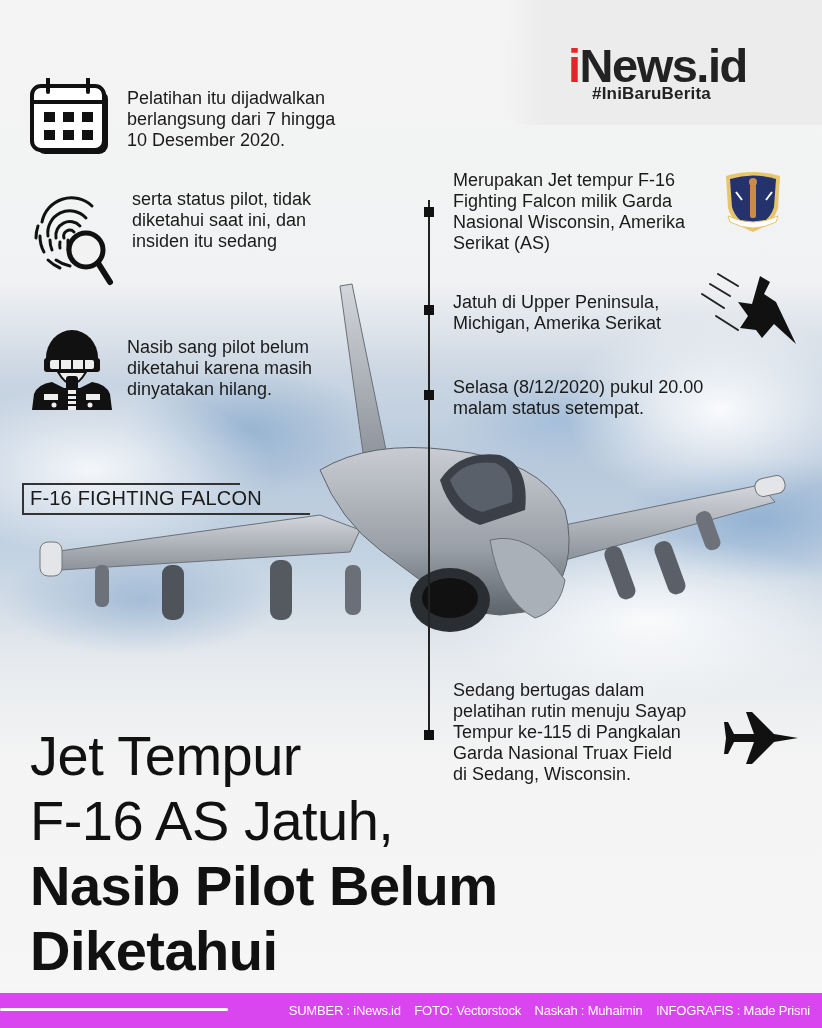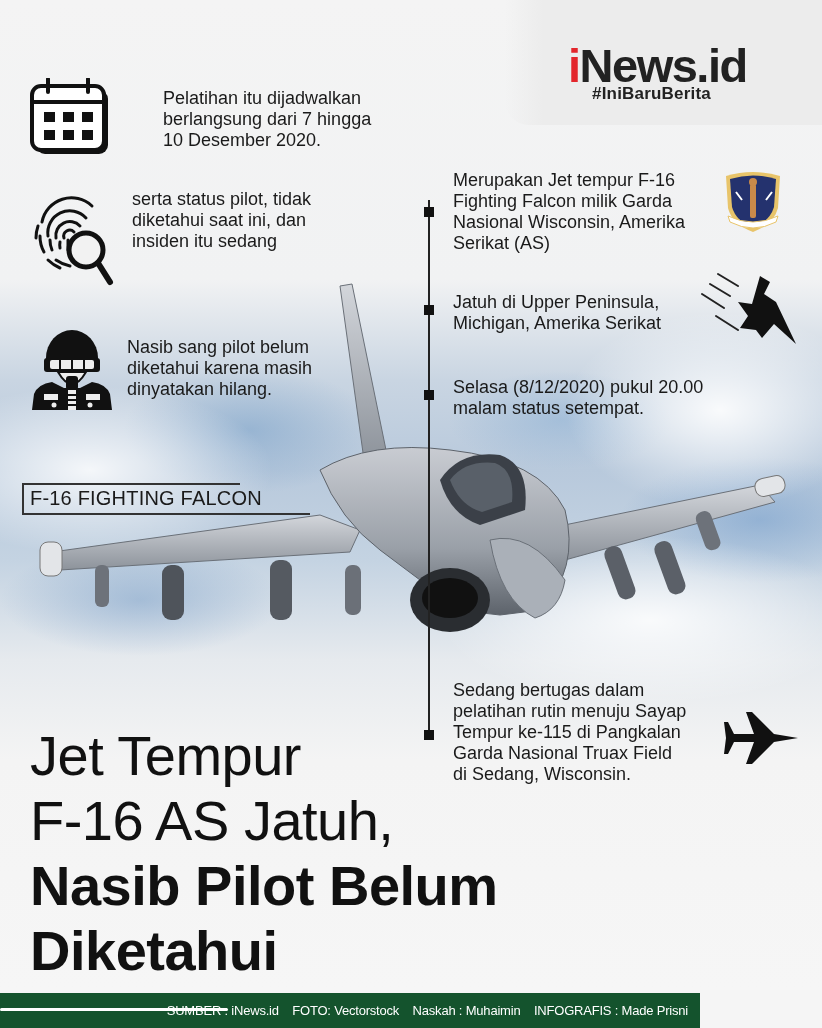--- a/index.html
+++ b/index.html
@@ -68,21 +68,21 @@
   }
   
   .jet { position: absolute; left: 20px; top: 280px; width: 790px; height: 400px; }
   
   .headline { position: absolute; left: 30px; top: 723px; color: #111; }
   .h-line { font-size: 56px; line-height: 65px; letter-spacing: -0.5px; white-space: nowrap; }
   .h-line.light { font-weight: 400; }
   .h-line.bold { font-weight: 700; }
   
   .footer {
-    position: absolute; left: 0; top: 993px; width: 700px; height: 35px; background: #14532d;
+    position: absolute; left: 0; top: 993px; width: 822px; height: 35px; background: #d946ef;
   }
   .footer-line {
     position: absolute; left: 0; top: 15px; width: 228px; height: 3px; background: #fff; border-radius: 2px;
   }
   .footer-credits {
     position: absolute; right: 12px; top: 10px; font-size: 13px; color: #fff; white-space: nowrap;
     letter-spacing: -0.2px;
   }
   .footer-credits span { margin-left: 10px; }
 </style>
@@ -103,21 +103,21 @@
     <line x1="18" y1="1" x2="18" y2="14" stroke="#111" stroke-width="4" stroke-linecap="round"></line>
     <line x1="58" y1="1" x2="58" y2="14" stroke="#111" stroke-width="4" stroke-linecap="round"></line>
     <rect x="14" y="34" width="11" height="10" fill="#111"></rect>
     <rect x="33" y="34" width="11" height="10" fill="#111"></rect>
     <rect x="52" y="34" width="11" height="10" fill="#111"></rect>
     <rect x="14" y="52" width="11" height="10" fill="#111"></rect>
     <rect x="33" y="52" width="11" height="10" fill="#111"></rect>
     <rect x="52" y="52" width="11" height="10" fill="#111"></rect>
   </svg>
 </div>
-<div class="info-text" style="left:127px;top:88px;margin-left:36px;">
+<div class="info-text" style="left:127px;top:88px;">
   <div>Pelatihan itu dijadwalkan</div>
   <div>berlangsung dari 7 hingga</div>
   <div>10 Desember 2020.</div>
 </div>
 
 <div class="info-icon" style="left:30px;top:192px;">
   <svg width="86" height="96" viewBox="0 0 86 96">
     <g fill="none" stroke="#111" stroke-width="3" stroke-linecap="round">
       <path d="M12 30 A30 30 0 0 1 62 14"></path>
       <path d="M6 46 A36 36 0 0 1 8 34"></path>

